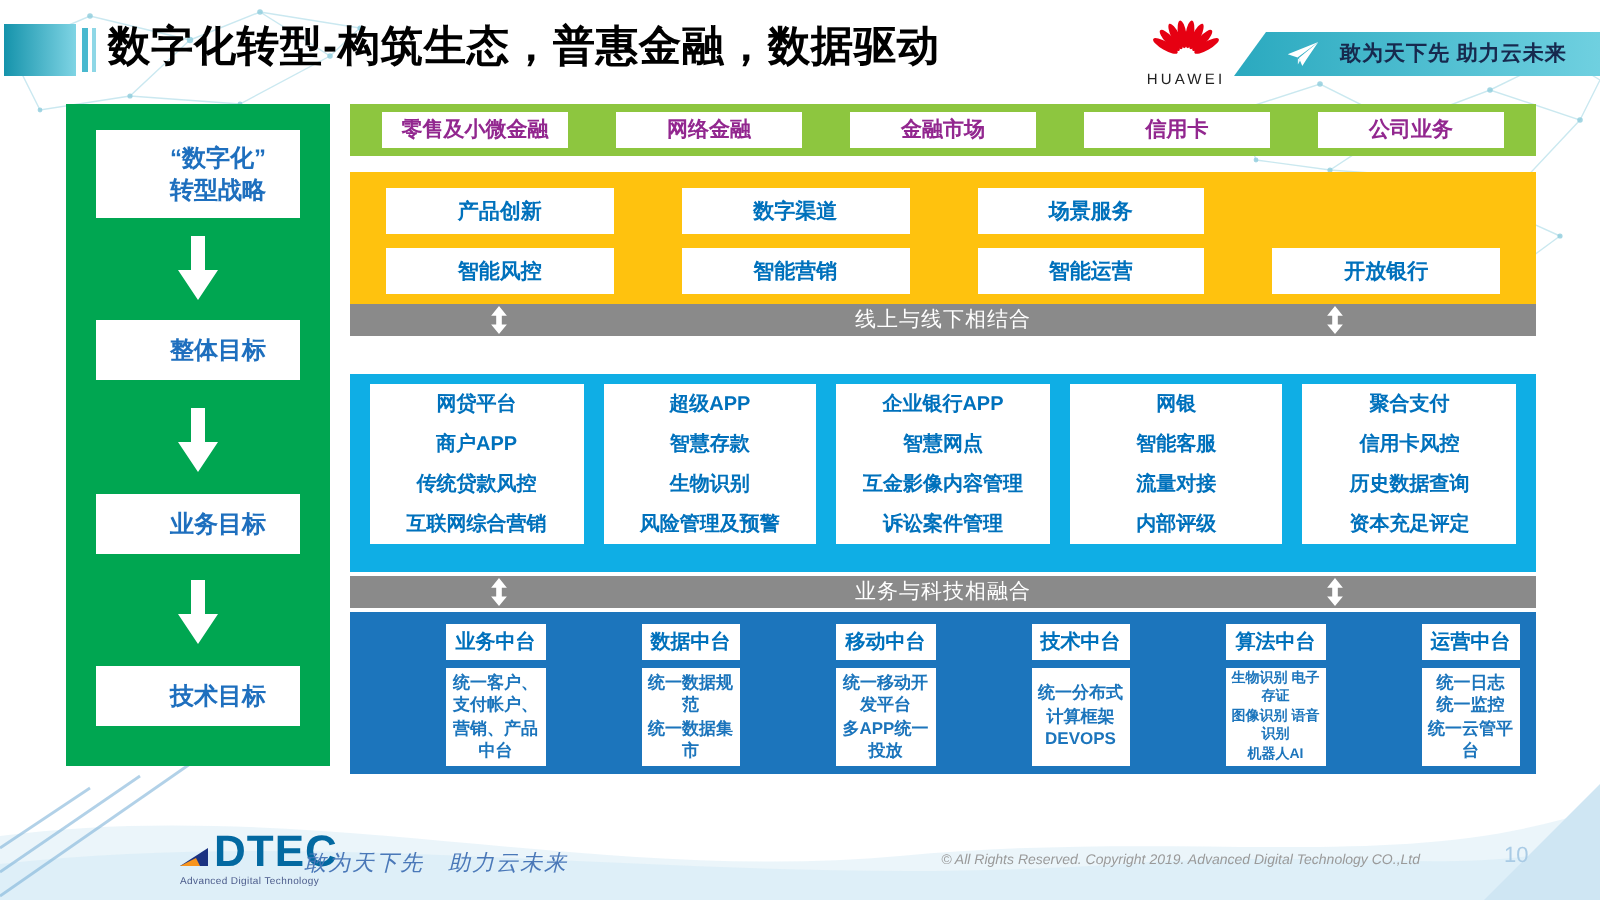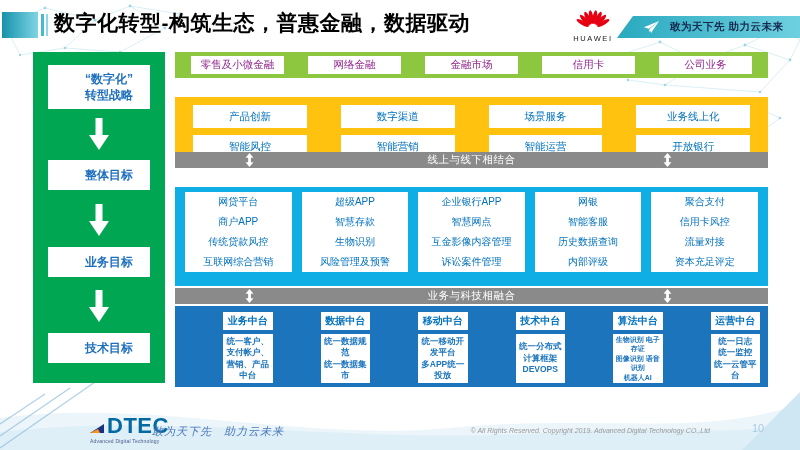--- a/index.html
+++ b/index.html
@@ -37,29 +37,29 @@
   .side-box.b1{top:13px;height:44px;} .side-box.b2{top:108px;height:30px;}
   .side-box.b3{top:195px;height:30px;} .side-box.b4{top:281px;height:30px;}
   .down-arrow{position:absolute;left:55px;width:22px;height:32px;}
   .down-arrow.a1{top:66px;} .down-arrow.a2{top:152px;} .down-arrow.a3{top:238px;}
 
   
   .green-row{position:absolute;left:175px;top:52px;width:593px;height:26px;background:var(--green-row);
     display:grid;grid-template-columns:repeat(5,1fr);gap:24px;padding:4px 16px;}
   .green-row .cell{color:var(--purple-text);}
   .cell{background:#fff;display:flex;align-items:center;justify-content:center;
-    font-size:10.5px;font-weight:normal;color:var(--blue-text);white-space:nowrap;}
+    font-size:10.5px;font-weight:bold;color:var(--blue-text);white-space:nowrap;}
   .gbar{position:absolute;left:175px;width:593px;height:16px;background:var(--gray-bar);
     display:flex;align-items:center;justify-content:center;}
   .gbar span{color:#fff;font-size:10.5px;letter-spacing:.5px;}
   .gbar.bar1{top:80px;} .gbar.bar2{top:152px;justify-content:center;} .gbar.bar3{top:288px;}
   .udarrow{position:absolute;top:1px;width:9px;height:14px;}
   .udarrow.left{left:70px;} .udarrow.right{left:488px;}
 
-  .yellow{position:absolute;left:175px;top:97px;width:593px;height:69px;background:var(--yellow);
+  .yellow{position:absolute;left:175px;top:86px;width:593px;height:69px;background:var(--yellow);
     display:flex;flex-direction:column;justify-content:space-between;padding:8px 18px;}
   .yrow{display:grid;grid-template-columns:repeat(4,1fr);gap:34px;height:23px;}
 
   .blue{position:absolute;left:175px;top:187px;width:593px;height:99px;background:var(--blue);
     display:flex;flex-direction:column;padding:5px 10px;}
   .brow{display:grid;grid-template-columns:repeat(5,1fr);gap:10px;height:20px;}
   .brow .cell{font-size:10px;}
 
   .darkblue{position:absolute;left:175px;top:306px;width:593px;height:81px;background:var(--dark-blue);
     display:grid;grid-template-columns:repeat(6,1fr);gap:8px;padding:6px 8px;}
@@ -180,21 +180,20 @@
       <div class="cell">信用卡</div>
       <div class="cell">公司业务</div>
     </div>
 
 
   <div class="yellow">
     <div class="yrow">
         <div class="cell">产品创新</div>
         <div class="cell">数字渠道</div>
         <div class="cell">场景服务</div>
-        <div class="cell">业务线上化</div>
       </div>
     <div class="yrow">
         <div class="cell">智能风控</div>
         <div class="cell">智能营销</div>
         <div class="cell">智能运营</div>
         <div class="cell">开放银行</div>
       </div>
   </div>
 
   <div class="gbar bar2">
@@ -219,22 +218,22 @@
         <div class="cell">商户APP</div>
         <div class="cell">智慧存款</div>
         <div class="cell">智慧网点</div>
         <div class="cell">智能客服</div>
         <div class="cell">信用卡风控</div>
       </div>
     <div class="brow">
         <div class="cell">传统贷款风控</div>
         <div class="cell">生物识别</div>
         <div class="cell">互金影像内容管理</div>
+        <div class="cell">流量对接</div>
         <div class="cell">历史数据查询</div>
-        <div class="cell">流量对接</div>
       </div>
     <div class="brow">
         <div class="cell">互联网综合营销</div>
         <div class="cell">风险管理及预警</div>
         <div class="cell">诉讼案件管理</div>
         <div class="cell">内部评级</div>
         <div class="cell">资本充足评定</div>
       </div>
   </div>
 

